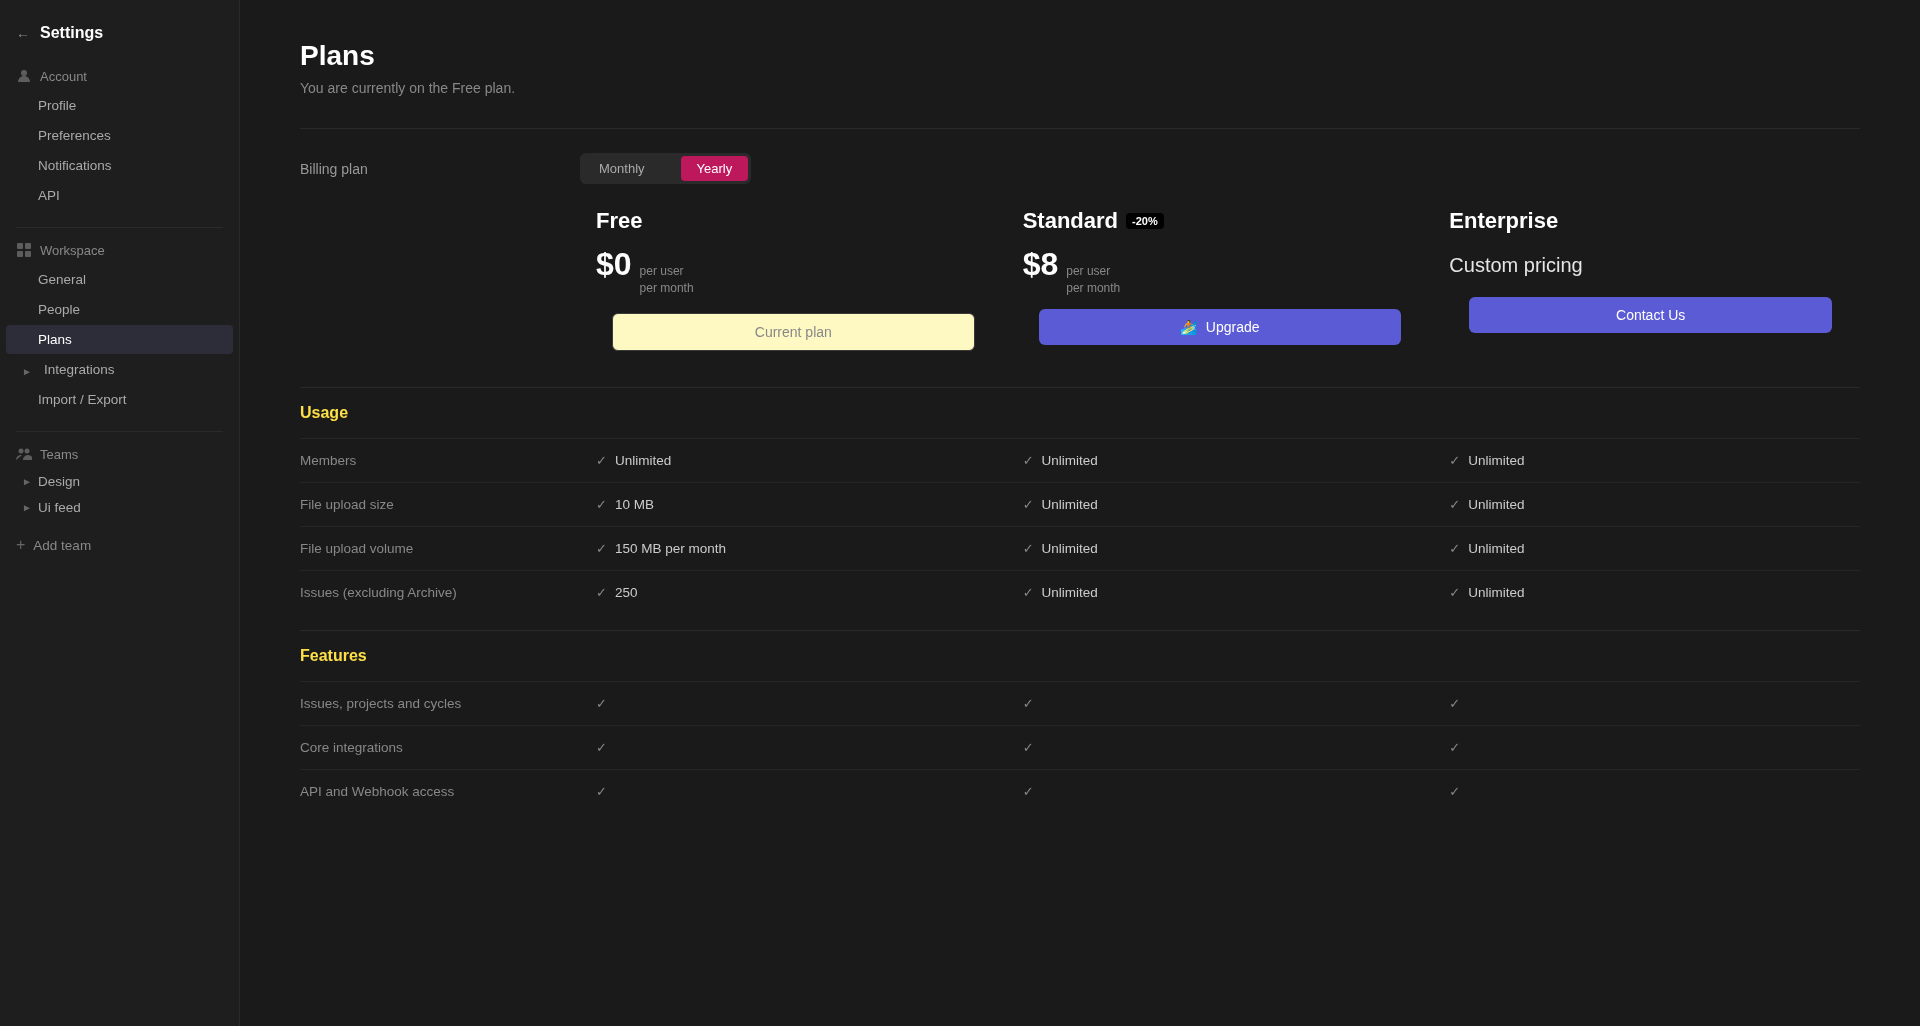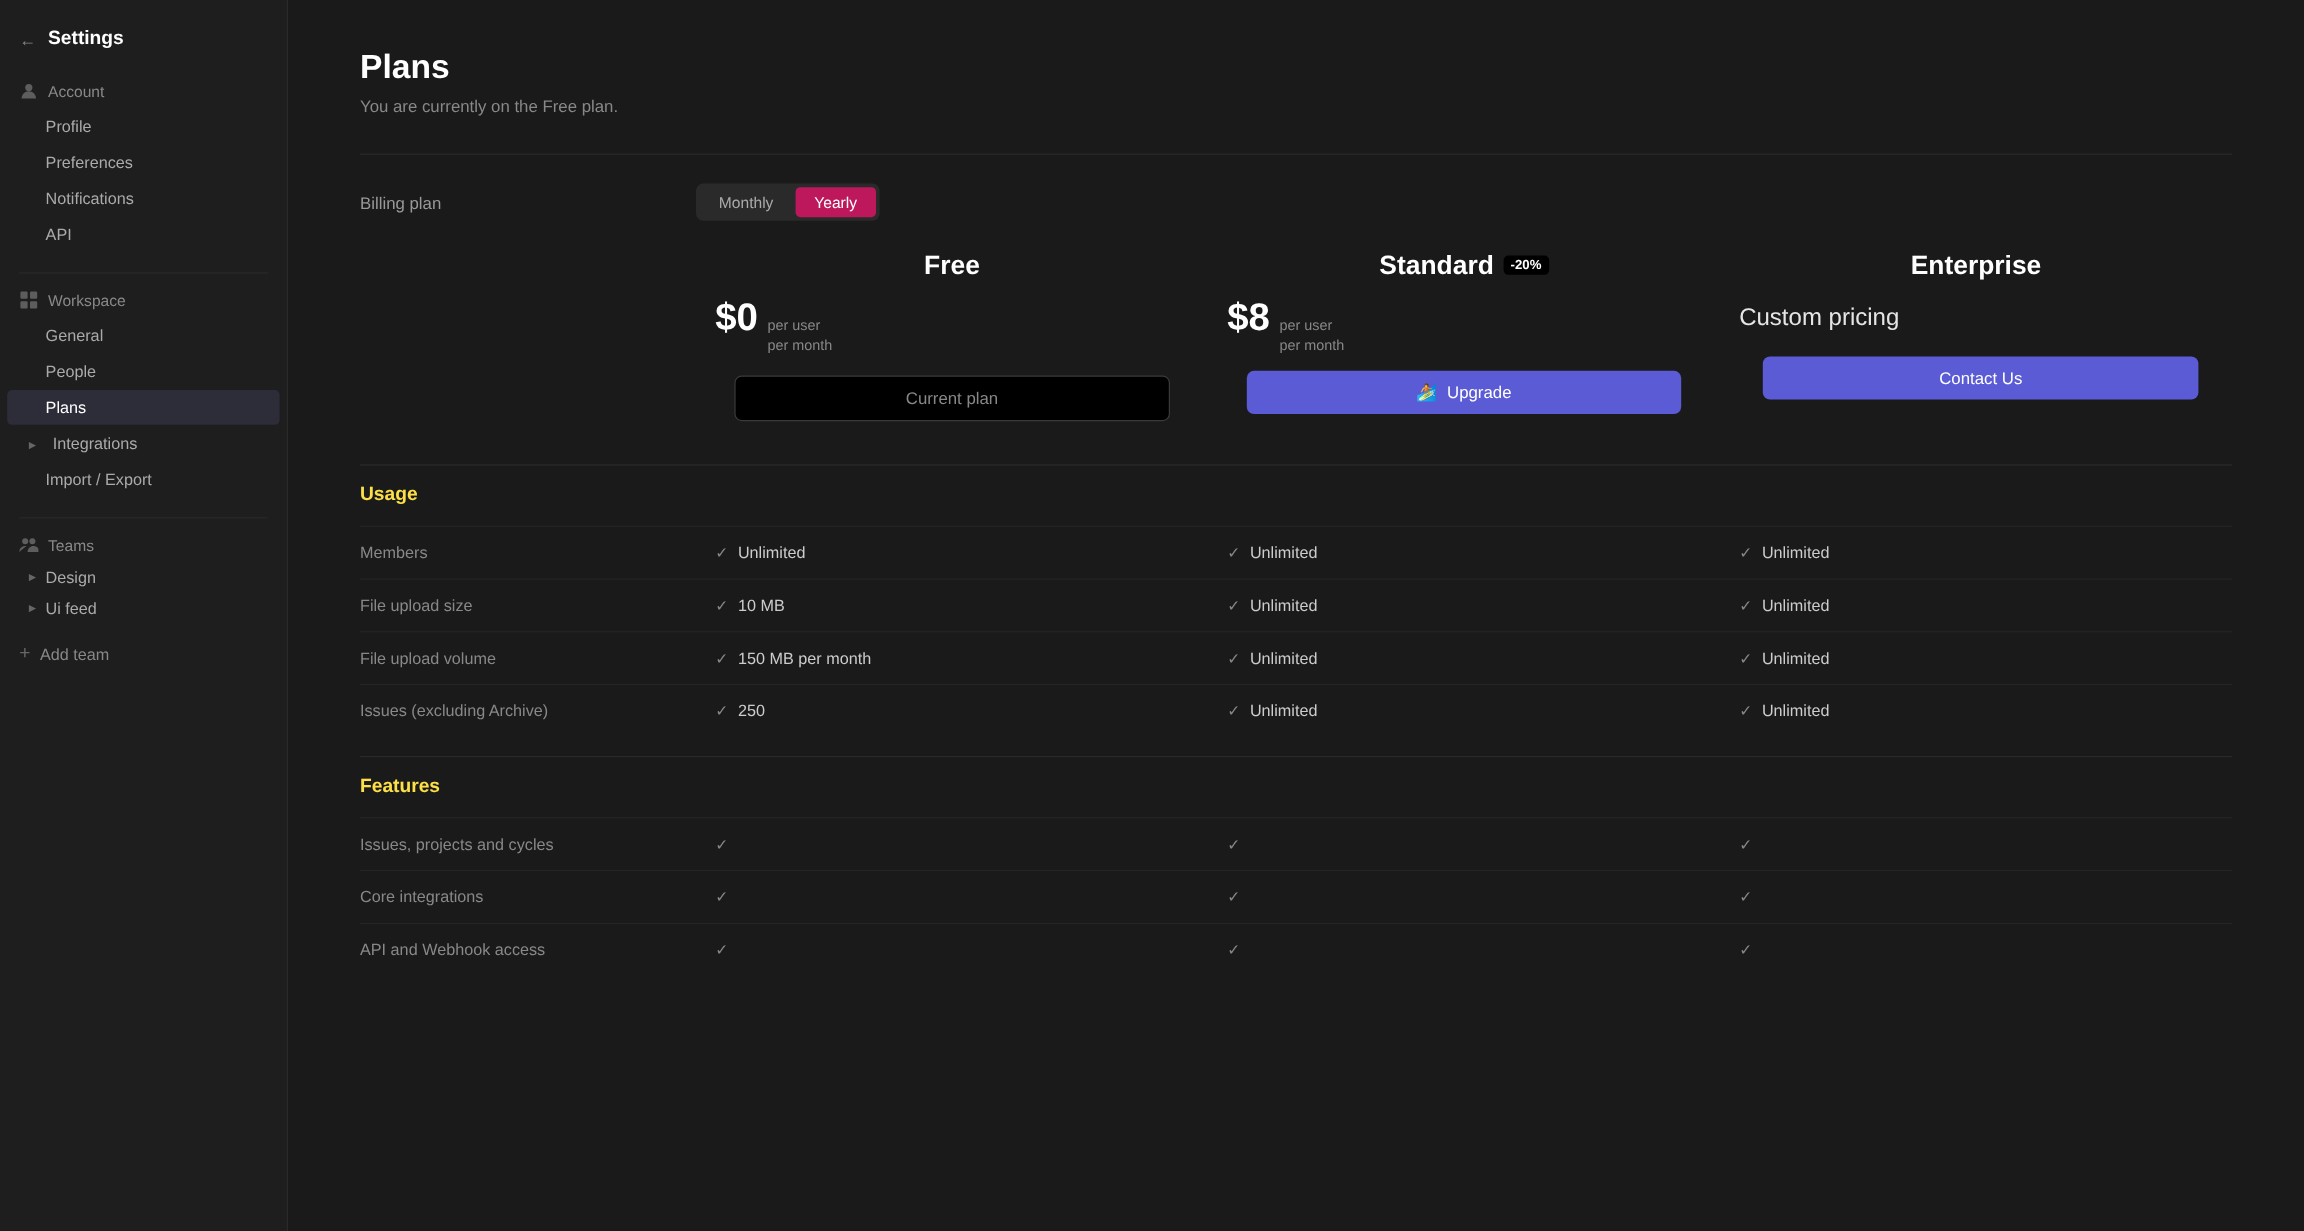--- a/index.html
+++ b/index.html
@@ -126,21 +126,21 @@
       align-items: center;
       margin-bottom: 24px;
     }
     .billing-toggle {
       display: flex;
       align-items: center;
       background: #2a2a2a;
       border-radius: 6px;
       padding: 3px;
       width: fit-content;
-      gap: 2px;
+      gap: 20px;
     }
     .billing-toggle-btn {
       padding: 5px 16px;
       border-radius: 4px;
       cursor: pointer;
       font-size: 13px;
       color: #aaa;
       border: none;
       background: transparent;
     }
@@ -160,21 +160,20 @@
       padding: 0 16px;
     }
     .plan-name {
       font-size: 22px;
       font-weight: 600;
       color: #fff;
       display: flex;
       align-items: center;
       gap: 8px;
       margin-bottom: 12px;
-      justify-content: center;
     }
     .discount-badge {
       background: #000000;
       color: #fff;
       font-size: 11px;
       font-weight: 600;
       padding: 2px 6px;
       border-radius: 4px;
     }
     .plan-price {
@@ -202,21 +201,21 @@
       width: calc(100% - 32px);
       margin: 12px 16px;
       padding: 10px;
       border-radius: 6px;
       border: none;
       cursor: pointer;
       font-size: 14px;
       font-weight: 500;
     }
     .btn-current {
-      background: #000000;
+      background: #fef9c3;
       color: #888;
       border: 1px solid #3a3a3a;
     }
     .btn-upgrade {
       background: #5b5bd6;
       color: #fff;
       display: flex;
       align-items: center;
       justify-content: center;
       gap: 8px;

